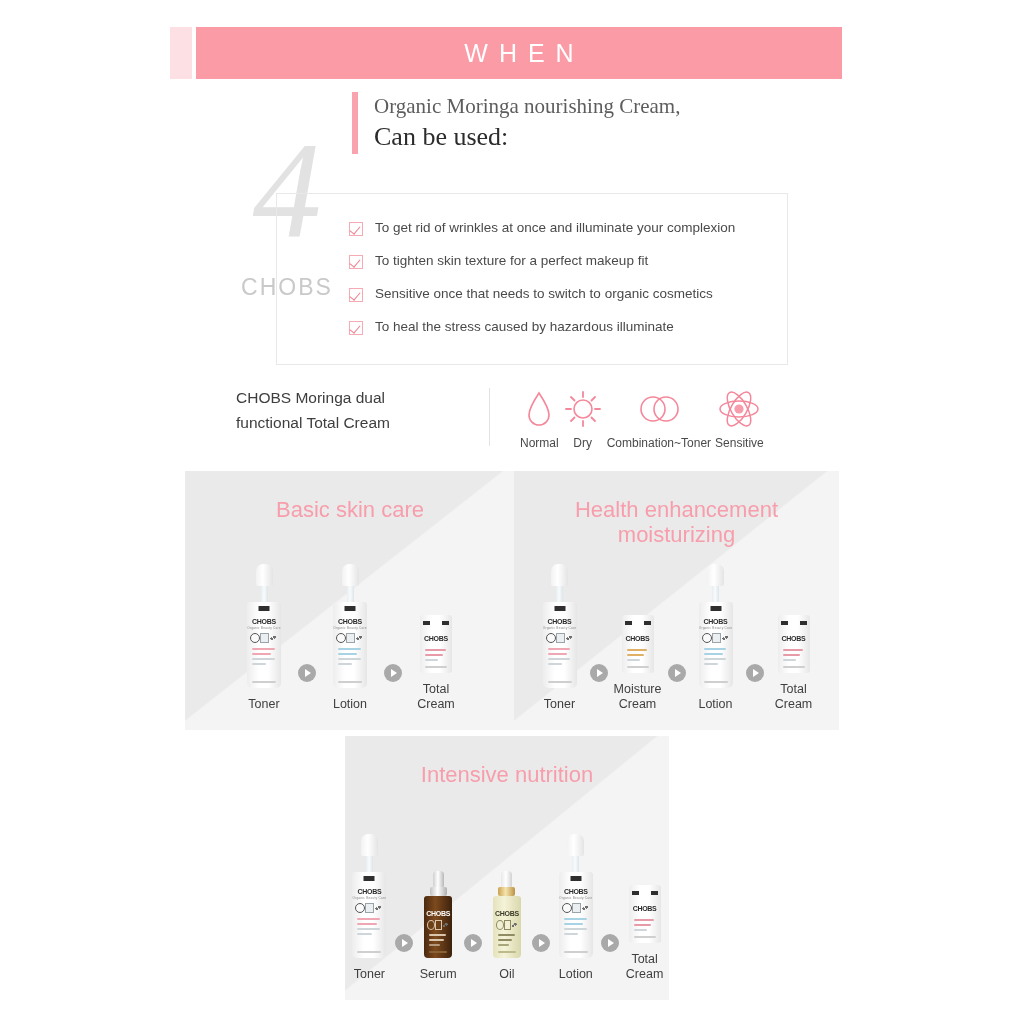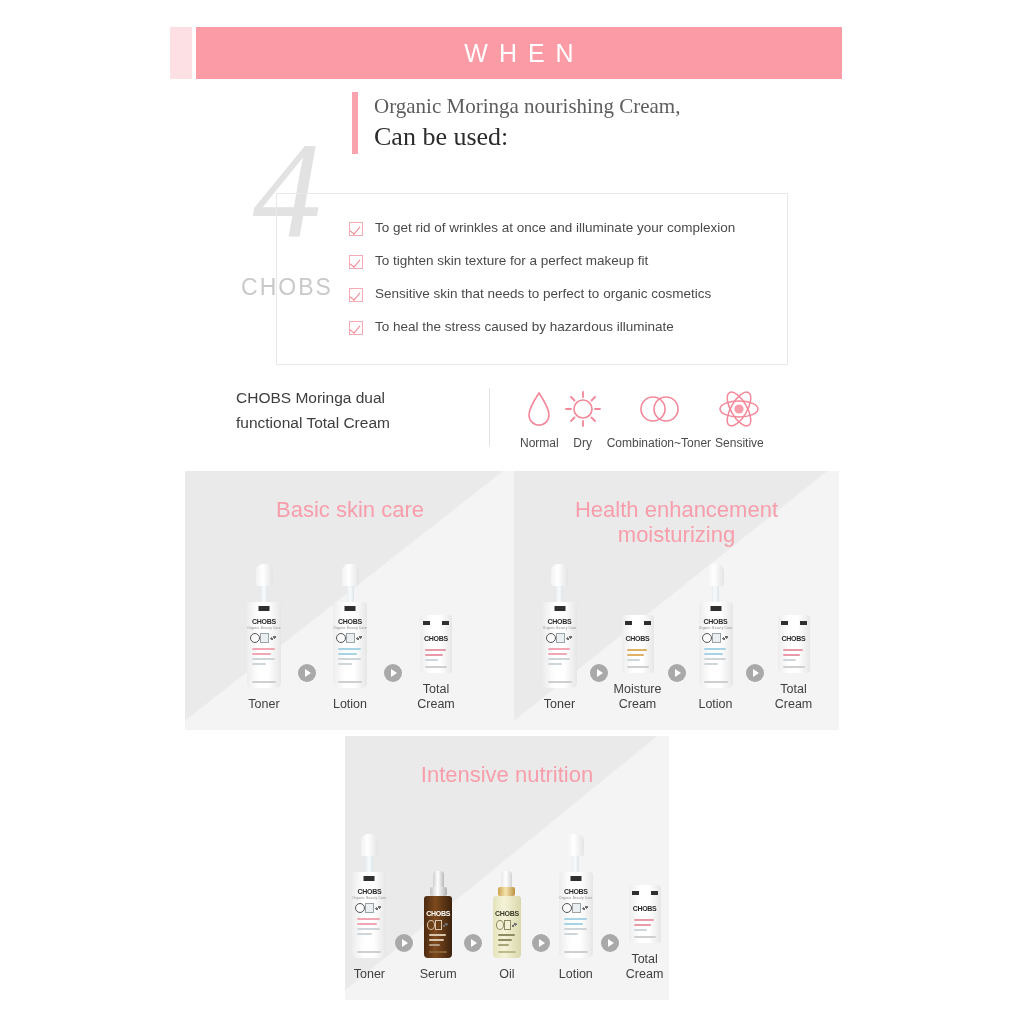--- a/index.html
+++ b/index.html
@@ -415,21 +415,21 @@
   <div class="check-item">
     <span class="check-box"></span>
     <span class="check-text">To get rid of wrinkles at once and illuminate your complexion</span>
   </div>
   <div class="check-item">
     <span class="check-box"></span>
     <span class="check-text">To tighten skin texture for a perfect makeup fit</span>
   </div>
   <div class="check-item">
     <span class="check-box"></span>
-    <span class="check-text">Sensitive skin that needs to perfect to organic cosmetics</span>
+    <span class="check-text">Sensitive once that needs to switch to organic cosmetics</span>
   </div>
   <div class="check-item">
     <span class="check-box"></span>
     <span class="check-text">To heal the stress caused by hazardous illuminate</span>
   </div>
 </div>
 
 <div class="prodname">
   <div class="prodname-l1">CHOBS Moringa dual</div>
   <div class="prodname-l2">functional Total Cream</div>

